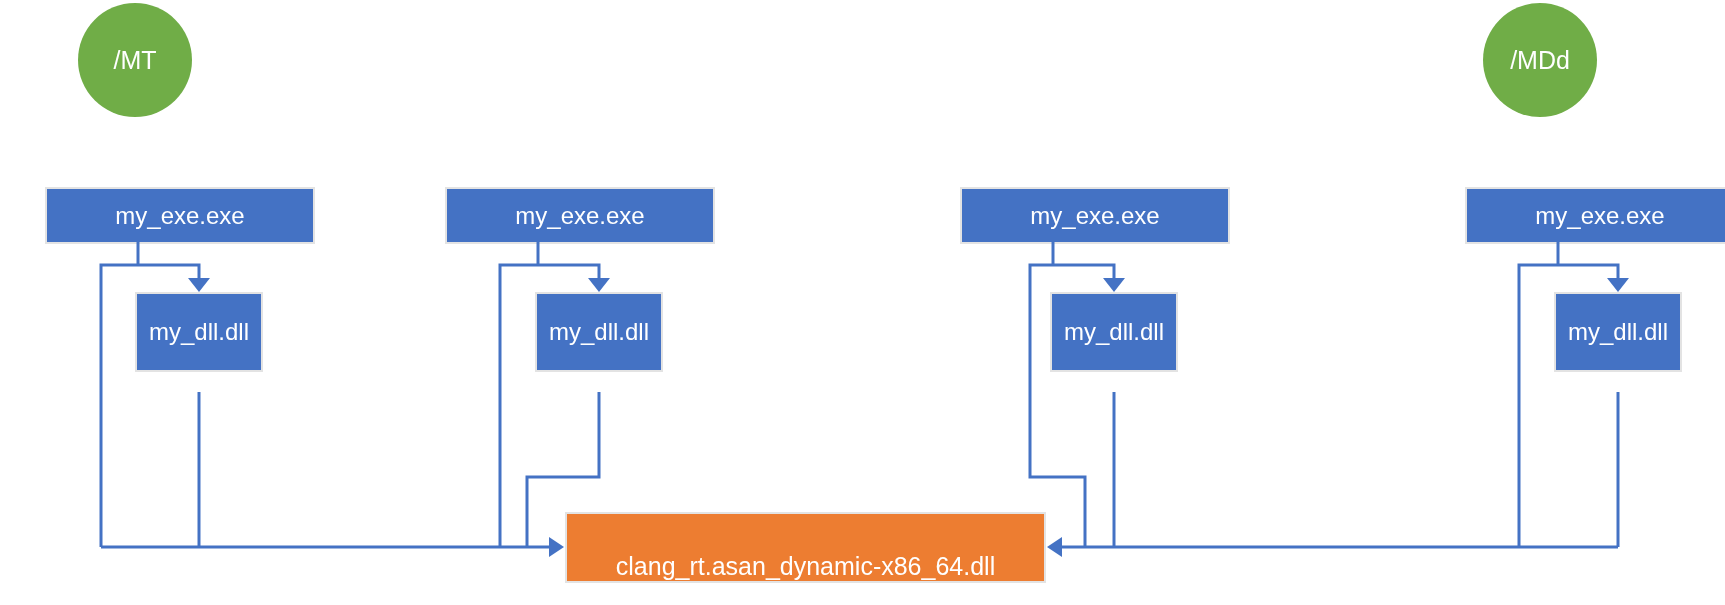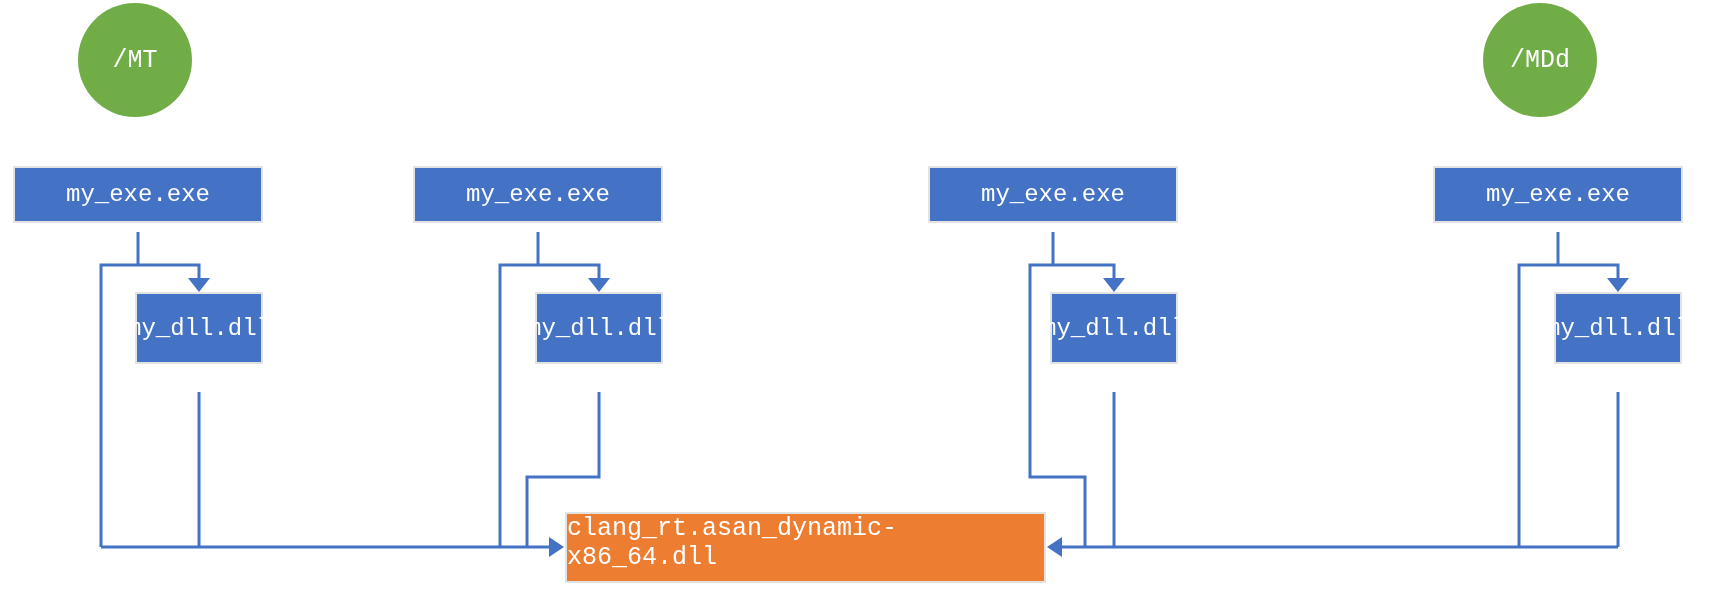--- a/index.html
+++ b/index.html
@@ -2,41 +2,41 @@
 <html style="--green: #70AD47; --blue: #4472C4; --orange: #ED7D31; --line: #4472C4; --textOnFill: #FFFFFF; --boxBorder: #E3E3E3; --bg: #FFFFFF;"><head>
 <meta charset="utf-8">
 <style>
   :root{
     --green:#70AD47; --blue:#4472C4; --orange:#ED7D31;
     --line:#4472C4; --textOnFill:#FFFFFF; --boxBorder:#E3E3E3; --bg:#FFFFFF;
   }
   html,body{margin:0;padding:0;background:var(--bg);}
   .canvas{
     position:relative; width:1725px; height:605px; background:var(--bg);
-    font-family:Liberation Mono, monospace; overflow:hidden;
+    font-family:Liberation Sans, sans-serif; overflow:hidden;
   }
   .flag-circle{
     position:absolute; top:3px; width:114px; height:114px; border-radius:50%;
     background:var(--green); color:var(--textOnFill);
     display:flex; align-items:center; justify-content:center;
     font-size:25px;
   }
   .node{
     position:absolute; background:var(--blue); color:var(--textOnFill);
     border:2px solid var(--boxBorder); box-sizing:border-box;
     display:flex; align-items:center; justify-content:center;
     font-size:24px;
   }
-  .exe{top:166px; width:250px; height:57px;}
-  .dll{top:292px; width:128px; height:72px;}
+  .exe{top:187px; width:270px; height:57px;margin-left:32px;}
+  .dll{top:292px; width:128px; height:80px;}
   .runtime{
     position:absolute; left:565px; top:512px; width:481px; height:71px;
     background:var(--orange); color:var(--textOnFill);
     border:2px solid var(--boxBorder); box-sizing:border-box;
-    display:flex; align-items:flex-start; justify-content:center;
+    display:flex; align-items:flex-end; justify-content:center;
     font-size:25px;
   }
   svg.connector-layer{position:absolute; left:0; top:0; pointer-events:none;}
   .connector{stroke:var(--line); stroke-width:3; fill:none; stroke-linejoin:miter;}
   .arrowhead{fill:var(--line); stroke:none;}
 </style>
 </head>
 <body>
 
 <div class="canvas">

